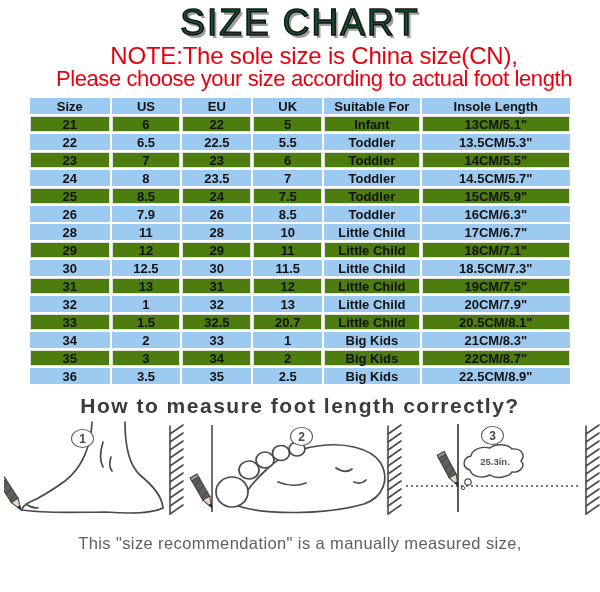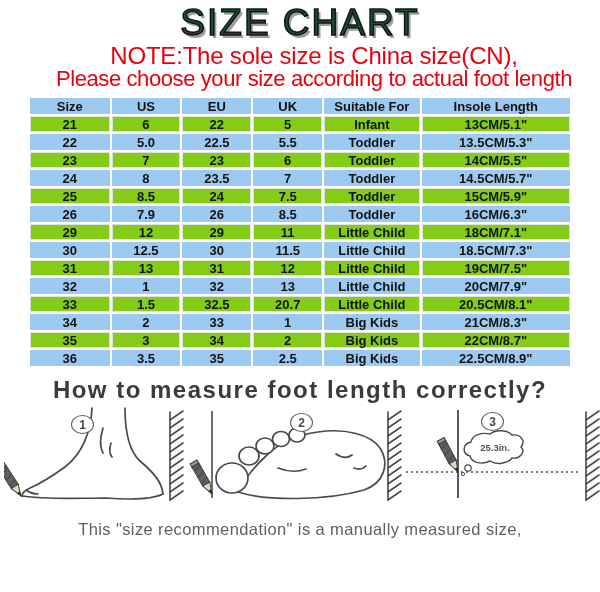--- a/index.html
+++ b/index.html
@@ -22,25 +22,25 @@
   table.size-table {
     width:544px; margin:6px auto 0; table-layout:fixed;
     border-collapse:separate; border-spacing:2px;
   }
   .size-table th, .size-table td {
     height:16px; padding:0; text-align:center; vertical-align:middle;
     font-size:13px; font-weight:700; color:#121212; line-height:15px;
     white-space:nowrap; overflow:hidden;
   }
   .size-table .blue  { background:var(--blue,#9dcaf1);margin-left:29px; }
-  .size-table .white { background:#84cc16; box-shadow:inset 0 0 0 1px #e0e0e0; }
+  .size-table .white { background:#4d7c0f; box-shadow:inset 0 0 0 1px #e0e0e0; }
 
   .measure-heading {
     margin-top:8px; text-align:center;
-    font-size:24px; font-weight:800; letter-spacing:1.5px; color:#3b3b3b;
+    font-size:21px; font-weight:800; letter-spacing:1.5px; color:#3b3b3b;
   }
 
   .illus { position:relative; width:600px; height:104px; margin-top:2px; }
   .il { position:absolute; top:0; }
   .il1 { left:4px; }
   .il2 { left:186px; }
   .il3 { left:402px; }
   .step-num {
     position:absolute; width:21px; height:17px;
     border:1.5px solid #5d5d5d; border-radius:50%;
@@ -91,21 +91,21 @@
         <tr>
           <td class="white">21</td>
           <td class="white">6</td>
           <td class="white">22</td>
           <td class="white">5</td>
           <td class="white">Infant</td>
           <td class="white">13CM/5.1"</td>
         </tr>
         <tr>
           <td class="blue">22</td>
-          <td class="blue">5.0</td>
+          <td class="blue">6.5</td>
           <td class="blue">22.5</td>
           <td class="blue">5.5</td>
           <td class="blue">Toddler</td>
           <td class="blue">13.5CM/5.3"</td>
         </tr>
         <tr>
           <td class="white">23</td>
           <td class="white">7</td>
           <td class="white">23</td>
           <td class="white">6</td>
@@ -128,20 +128,28 @@
           <td class="white">Toddler</td>
           <td class="white">15CM/5.9"</td>
         </tr>
         <tr>
           <td class="blue">26</td>
           <td class="blue">7.9</td>
           <td class="blue">26</td>
           <td class="blue">8.5</td>
           <td class="blue">Toddler</td>
           <td class="blue">16CM/6.3"</td>
+        </tr>
+        <tr>
+          <td class="blue">28</td>
+          <td class="blue">11</td>
+          <td class="blue">28</td>
+          <td class="blue">10</td>
+          <td class="blue">Little Child</td>
+          <td class="blue">17CM/6.7"</td>
         </tr>
         <tr>
           <td class="white">29</td>
           <td class="white">12</td>
           <td class="white">29</td>
           <td class="white">11</td>
           <td class="white">Little Child</td>
           <td class="white">18CM/7.1"</td>
         </tr>
         <tr>

